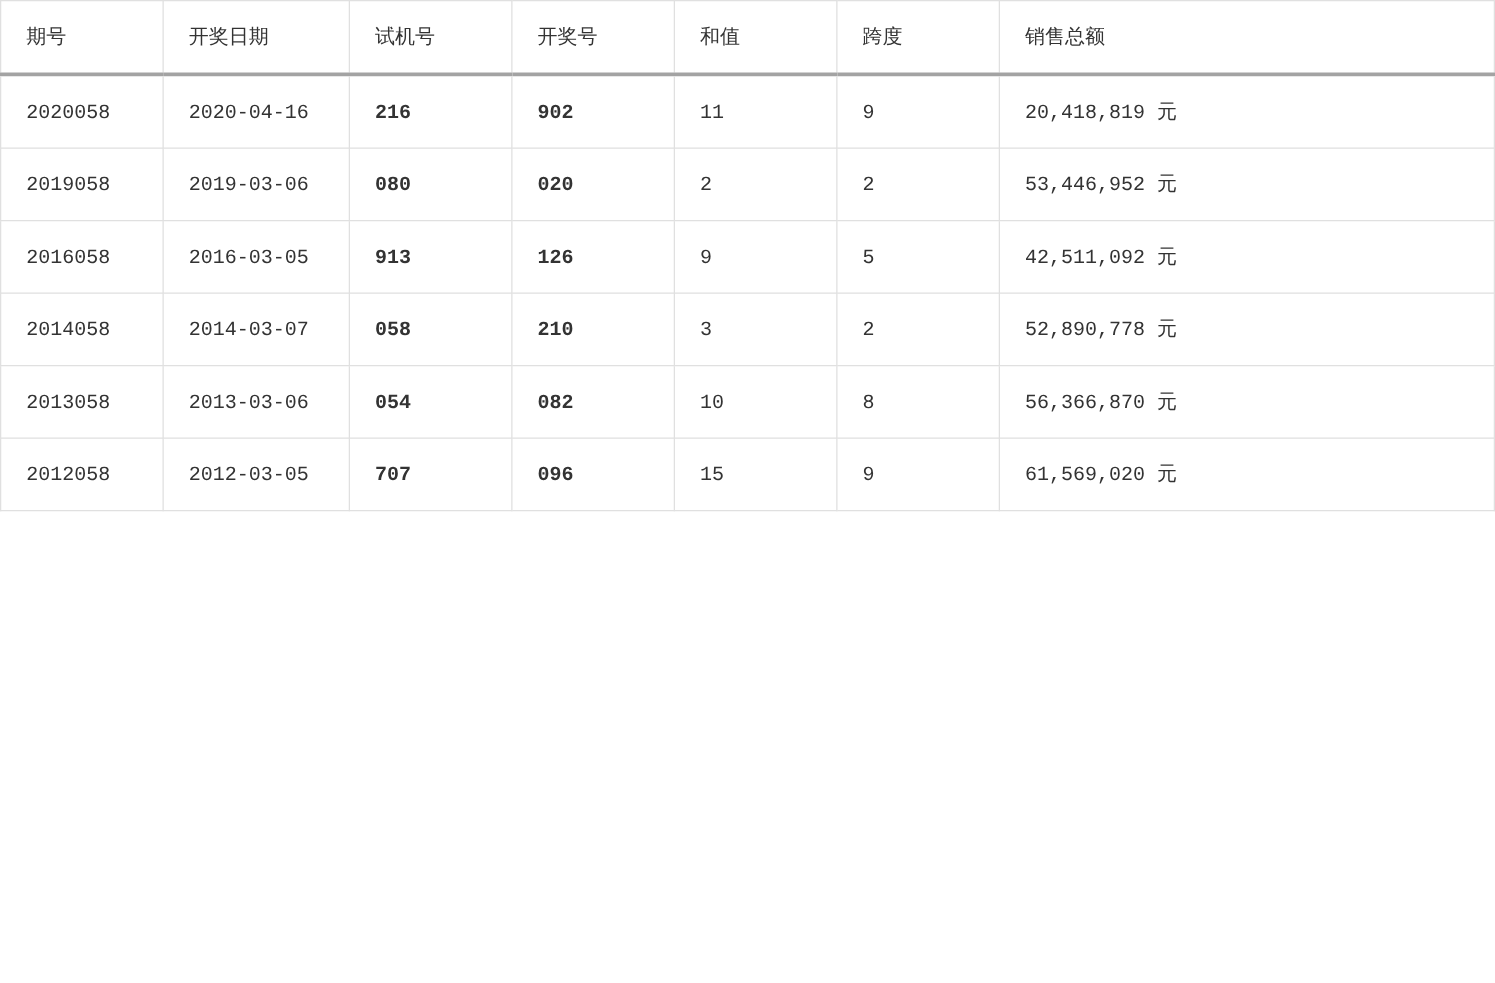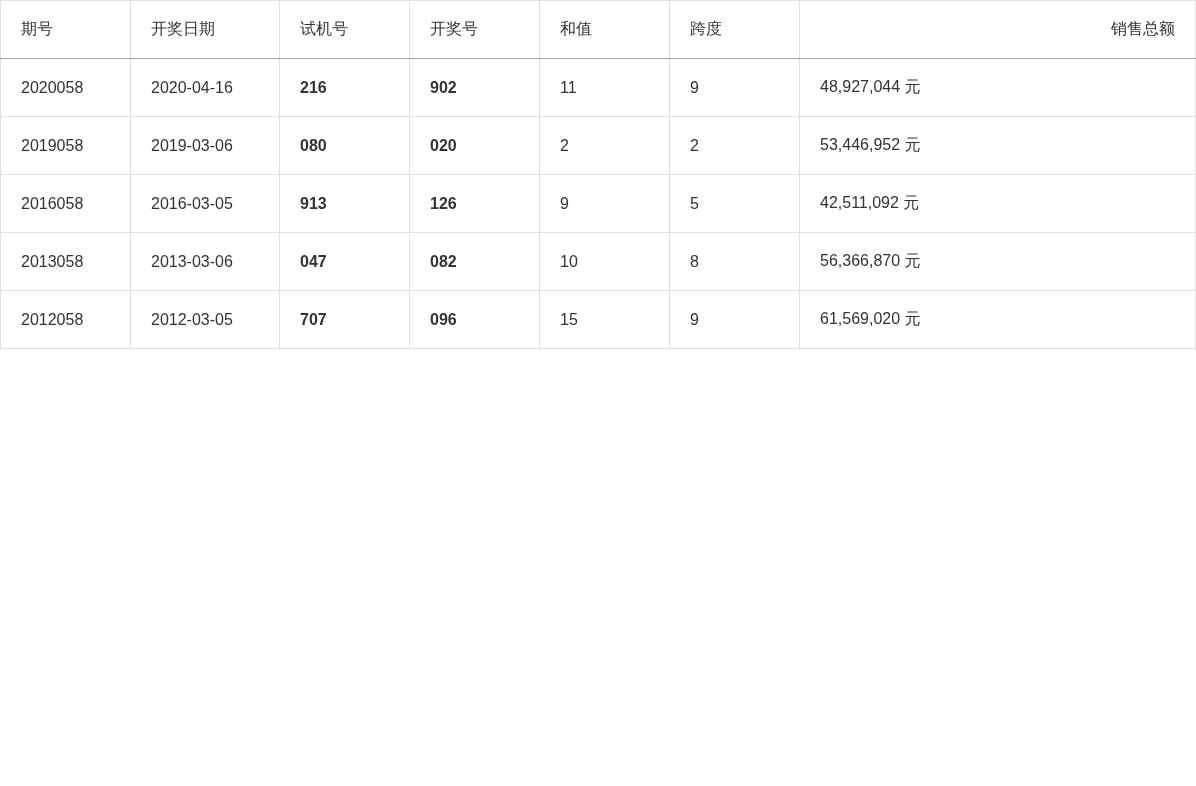--- a/index.html
+++ b/index.html
@@ -27,46 +27,47 @@
       padding: 18px 20px;
       text-align: left;
       vertical-align: middle;
     }
 
     thead th {
       background: #ffffff;
       font-weight: normal;
       font-size: 16px;
       color: #333;
-      border-bottom: 1px solid #a3a3a3;
+      border-bottom: 3px solid #a3a3a3;
     }
 
     tbody tr {
       background: #ffffff;
+      font-family: Liberation Mono, monospace;
     }
 
     tbody tr:nth-child(odd) {
       background: #ffffff;
     }
 
     tbody tr:nth-child(even) {
       background: #ffffff;
     }
 
     .bold {
       font-weight: bold;
     }
 
     .col-qihao { width: 130px; }
     .col-date { width: 149px; }
     .col-shiji { width: 130px; }
     .col-kaijang { width: 130px; }
     .col-hezhi { width: 130px; }
     .col-kuadu { width: 130px; }
-    .col-xiaoshou { width: auto; text-align: right; }
+    .col-xiaoshou { width: auto; }
   </style>
 </head>
 <body>
 
 <table>
   <thead>
     <tr>
       <th class="col-qihao">期号</th>
       <th class="col-date">开奖日期</th>
       <th class="col-shiji">试机号</th>
@@ -77,44 +78,53 @@
     </tr>
   </thead>
   <tbody id="table-body">
   <tr>
         <td>2020058</td>
         <td>2020-04-16</td>
         <td class="bold">216</td>
         <td class="bold">902</td>
         <td>11</td>
         <td>9</td>
-        <td>48,927,044 元</td>
+        <td>20,418,819 元</td>
       </tr>
       <tr>
         <td>2019058</td>
         <td>2019-03-06</td>
         <td class="bold">080</td>
         <td class="bold">020</td>
         <td>2</td>
         <td>2</td>
         <td>53,446,952 元</td>
       </tr>
       <tr>
         <td>2016058</td>
         <td>2016-03-05</td>
         <td class="bold">913</td>
         <td class="bold">126</td>
         <td>9</td>
         <td>5</td>
         <td>42,511,092 元</td>
       </tr>
       <tr>
+        <td>2014058</td>
+        <td>2014-03-07</td>
+        <td class="bold">058</td>
+        <td class="bold">210</td>
+        <td>3</td>
+        <td>2</td>
+        <td>52,890,778 元</td>
+      </tr>
+      <tr>
         <td>2013058</td>
         <td>2013-03-06</td>
-        <td class="bold">047</td>
+        <td class="bold">054</td>
         <td class="bold">082</td>
         <td>10</td>
         <td>8</td>
         <td>56,366,870 元</td>
       </tr>
       <tr>
         <td>2012058</td>
         <td>2012-03-05</td>
         <td class="bold">707</td>
         <td class="bold">096</td>

